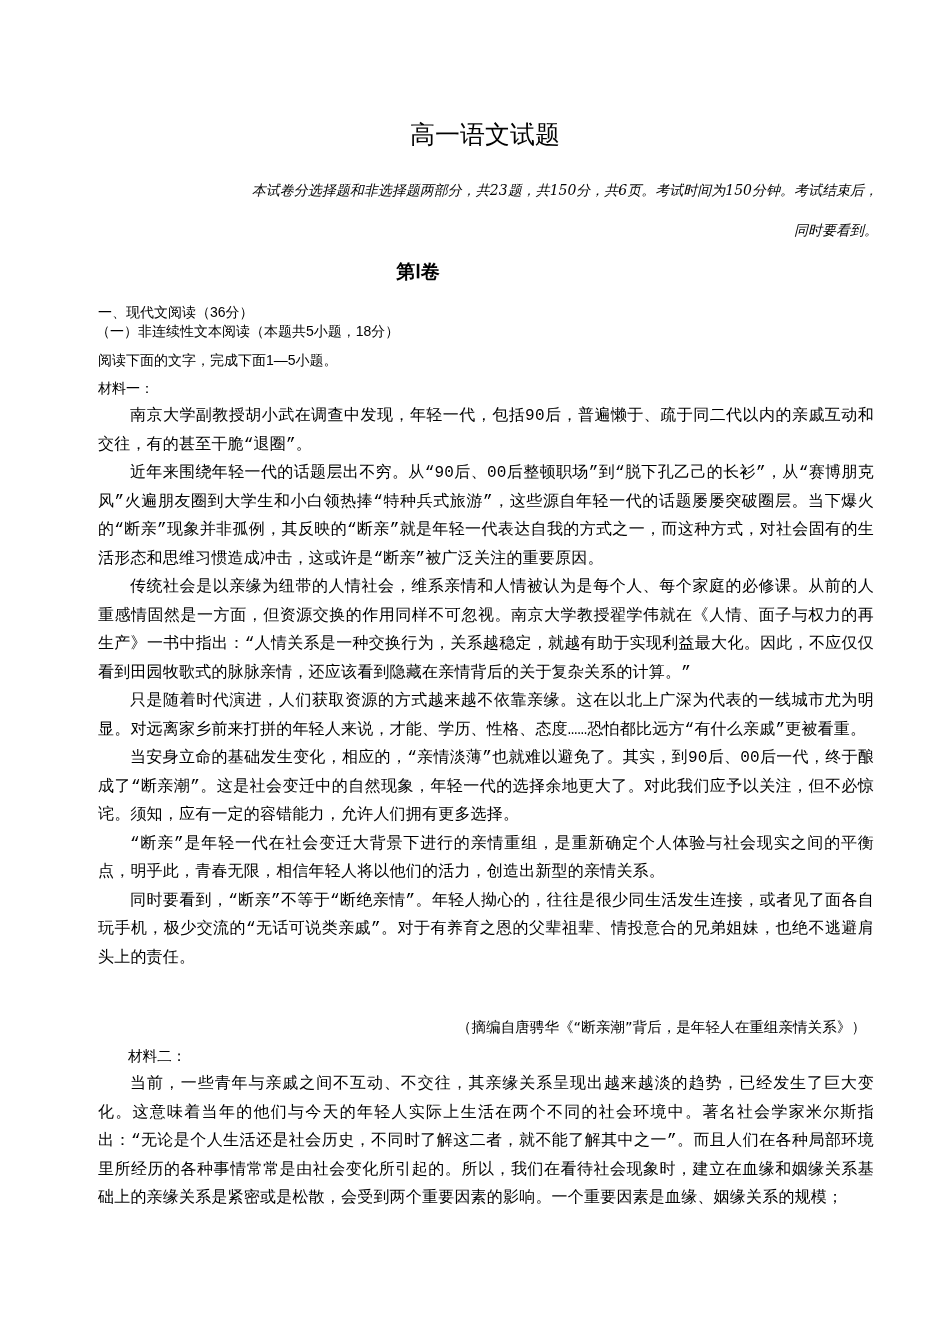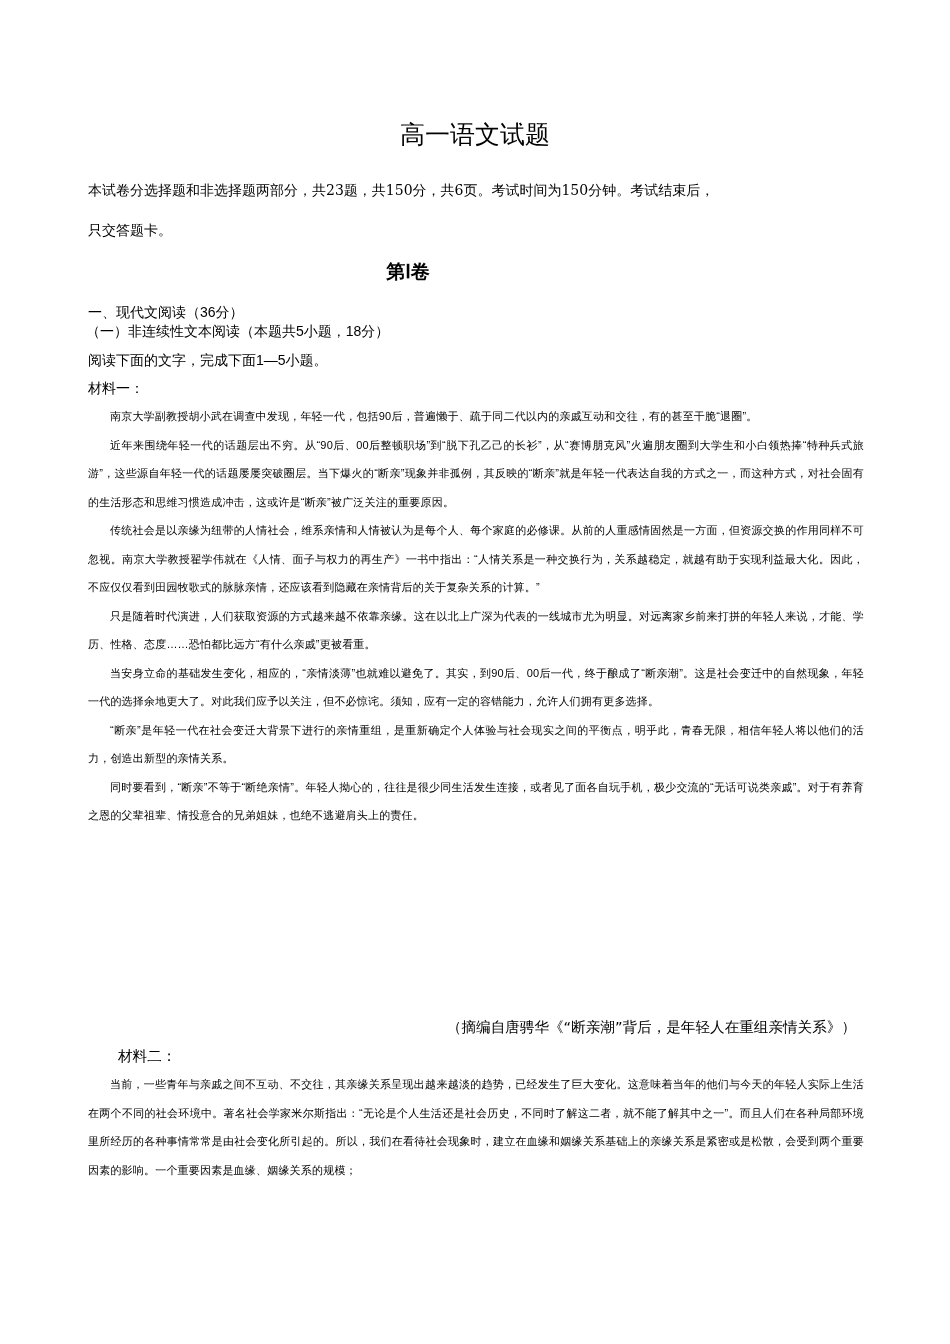--- a/index.html
+++ b/index.html
@@ -1,58 +1,58 @@
 <!DOCTYPE html>
 <html><head>
 <meta charset="utf-8">
 <style>
   html, body { margin: 0; padding: 0; background: #ffffff; }
   body { width: 950px; height: 1344px; position: relative; overflow: hidden; color: #000; }
-  .page { position: absolute; left: 0; top: 0; width: 864px; height: 1344px; padding-left: 6px; }
+  .page { position: absolute; left: 10px; top: 0; width: 864px; height: 1344px; padding-left: 6px; }
   .title {
     position: absolute; top: 117px; left: 0; width: 950px; text-align: center;
     font-family: "DejaVu Sans", sans-serif; font-size: 25px; line-height: 36px; font-weight: normal;
   }
   .intro {
-    position: absolute; left: 88px; width: 780px; text-align: left;
-    font-family: "DejaVu Serif", serif; font-size: 14px; line-height: 20px;
+    position: absolute; left: 88px; width: 780px; text-align: right;
+    font-family: "DejaVu Serif", serif; font-size: 14px; line-height: 20px; font-style: italic;
   }
   .intro.l1 { top: 180px; }
   .intro.l2 { top: 220px; }
   .volume {
     position: absolute; top: 258px; left: 0; width: 816px; text-align: center;
     font-family: Liberation Sans, sans-serif; font-size: 19px; line-height: 28px; font-weight: bold;
   }
   .sec {
     position: absolute; left: 88px; font-family: Liberation Sans, sans-serif; font-size: 14px; line-height: 18px;
     white-space: nowrap;
   }
   .body-text {
     position: absolute; left: 88px; width: 776px;
-    font-family: Liberation Sans, sans-serif; font-size: 11px; line-height: 28.5px;
+    font-family: Liberation Mono, monospace; font-size: 16px; line-height: 28.5px;
     text-align: justify; text-justify: inter-character; letter-spacing: 0.2px;
   }
   .body-text p { margin: 0; text-indent: 2em; }
   .cite {
     position: absolute; left: 88px; width: 768px; text-align: right;
     font-family: "DejaVu Sans", sans-serif; font-size: 14.6px; line-height: 20px;
   }
   .mat2 {
     position: absolute; left: 118px; font-family: "DejaVu Sans", sans-serif; font-size: 14.6px; line-height: 20px;
   }
 </style>
 </head>
 <body>
 
 <div class="page">
 
   <div class="title">高一语文试题</div>
 
   <div class="intro l1">本试卷分选择题和非选择题两部分，共23题，共150分，共6页。考试时间为150分钟。考试结束后，</div>
-  <div class="intro l2">只交答题卡。</div>
+  <div class="intro l2">同时要看到。</div>
 
   <div class="volume">第Ⅰ卷</div>
 
   <div class="sec" style="top:303px;">一、现代文阅读（36分）</div>
   <div class="sec" style="top:322px; left:86px;">（一）非连续性文本阅读（本题共5小题，18分）</div>
   <div class="sec" style="top:351px;">阅读下面的文字，完成下面1—5小题。</div>
   <div class="sec" style="top:379px;">材料一：</div>
 
   <div class="body-text" style="top:402px;">
     <p>南京大学副教授胡小武在调查中发现，年轻一代，包括90后，普遍懒于、疏于同二代以内的亲戚互动和交往，有的甚至干脆“退圈”。</p>

